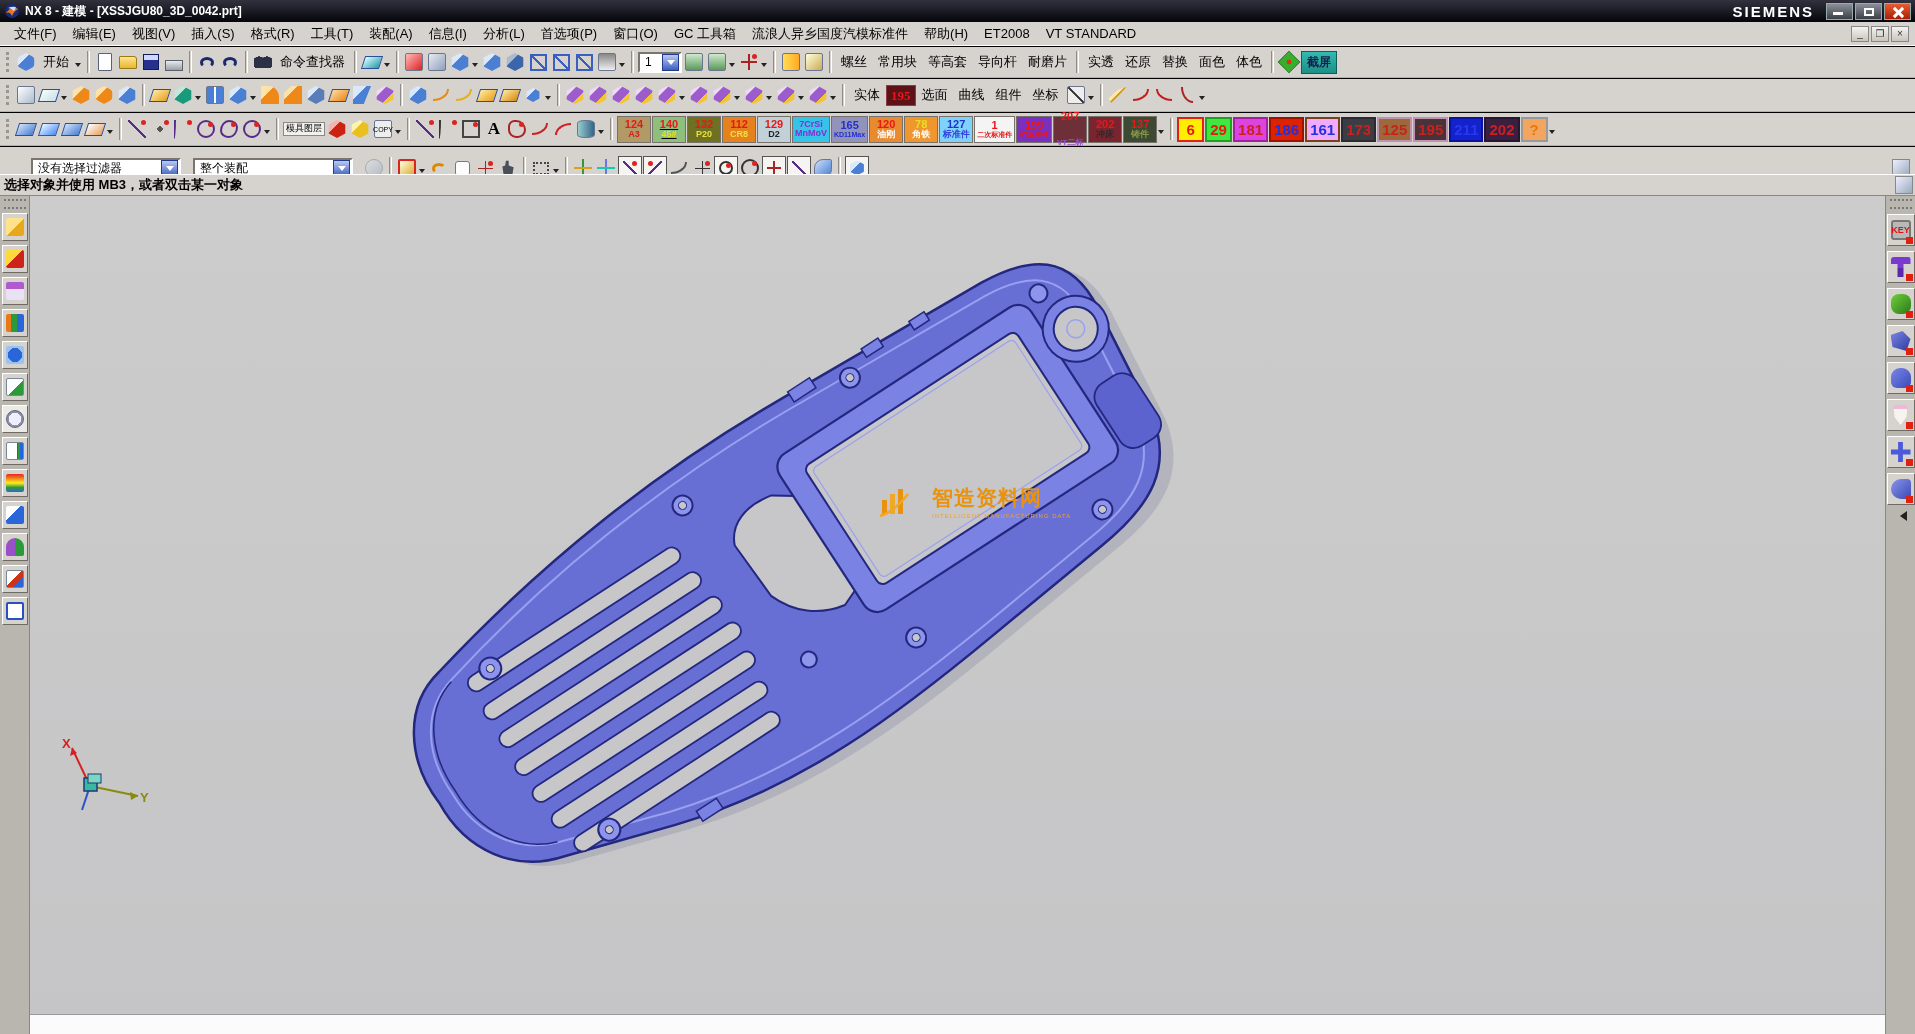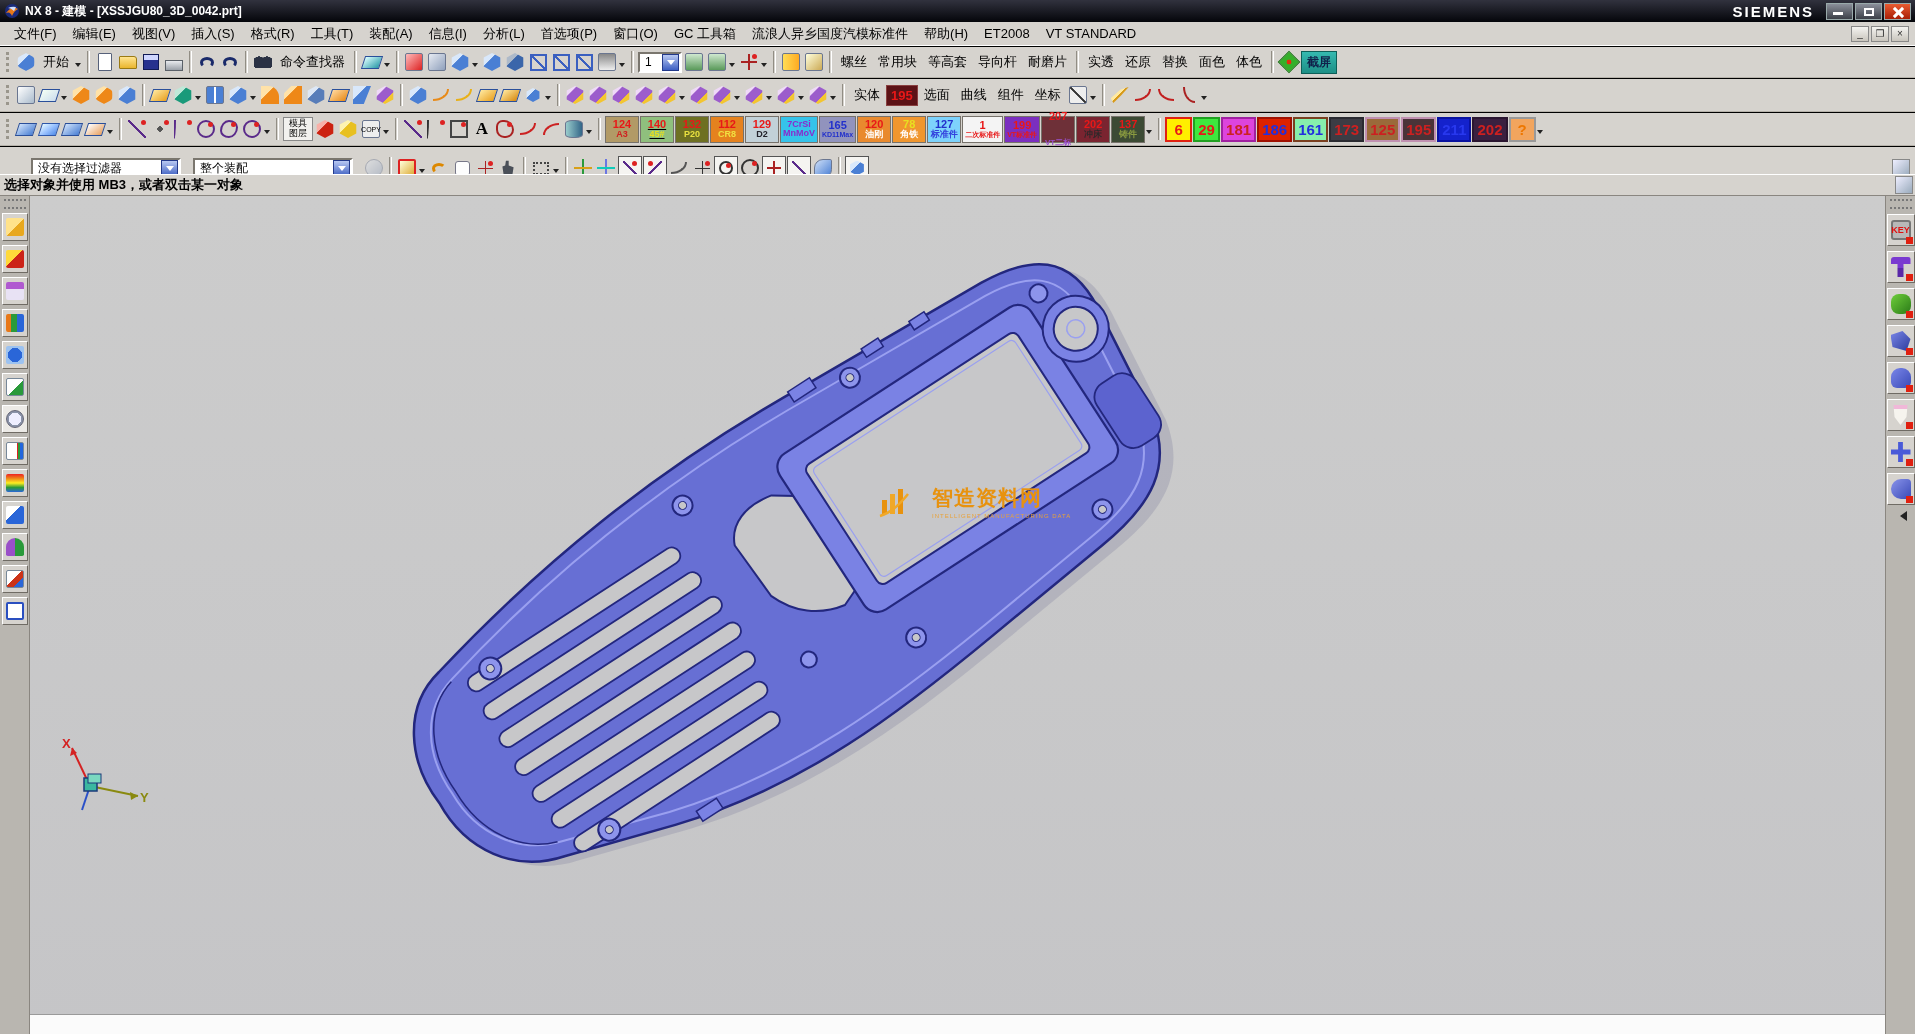--- a/index.html
+++ b/index.html
@@ -23,21 +23,21 @@
   .menubar{position:absolute;left:0;top:22px;width:100%;height:24px;background:#d6d3ce;
     border-bottom:1px solid #fff;display:flex;align-items:center;font-size:13px;padding:0 6px;color:#000;}
   .menu{padding:2px 8px;white-space:nowrap;}
   .docbtns{margin-left:auto;display:flex;gap:2px;}
   .dbtn{width:18px;height:16px;border:1px solid #888;background:linear-gradient(180deg,#f4f3f0,#c9c5bd);
     position:relative;}
   .dbtn span{position:absolute;inset:0;font-size:10px;line-height:14px;text-align:center;color:#333;}
   
   .tb{position:absolute;left:0;width:100%;background:#d6d3ce;display:flex;align-items:center;
     gap:1px;padding:0 3px;border-bottom:1px solid #b6b2aa;border-top:1px solid #000000;}
-  .tb1{top:46px;height:32px;} .tb2{top:78px;height:34px;} .tb3{top:112px;height:34px;} .tb4{top:146px;height:44px;padding-left:31px;}
+  .tb1{top:46px;height:32px;} .tb2{top:78px;height:34px;font-family:Liberation Serif, serif;} .tb3{top:112px;height:34px;} .tb4{top:146px;height:44px;padding-left:31px;}
   .handle{width:5px;height:20px;border-left:3px dotted #9a968c;margin:0 3px;flex:none;}
   .sep{width:3px;height:22px;border-left:1px solid #918d84;border-right:1px solid #fff;margin:0 3px;flex:none;}
   .ic{width:22px;height:22px;flex:none;display:flex;align-items:center;justify-content:center;position:relative;}
   .dd{width:0;height:0;border:3px solid transparent;border-top:4px solid #222;margin:8px 2px 0 0;flex:none;}
   .tbtn{font-size:13px;padding:2px 5px;color:#000;white-space:nowrap;flex:none;}
   
   .cube{width:18px;height:18px;clip-path:polygon(50% 0,96% 25%,96% 75%,50% 100%,4% 75%,4% 25%);}
   .cb{background:linear-gradient(135deg,#d9e8fb 38%,#4a7fd4 39%);}
   .co{background:linear-gradient(135deg,#ffe2a8 38%,#ee8818 39%);}
   .cp{background:linear-gradient(135deg,#efd9f8 30%,#9c5ccc 31% 65%,#f3c531 66%);}
@@ -82,21 +82,21 @@
     border:1px solid #23398a;display:flex;align-items:center;justify-content:center;flex:none;}
   .combo .cbtn i{width:0;height:0;border:4px solid transparent;border-top:5px solid #fff;margin-top:4px;}
   
   .mat{min-width:34px;height:27px;padding:1px 2px;display:flex;flex-direction:column;align-items:center;
     justify-content:center;line-height:1.05;border:1px solid #76716a;flex:none;}
   .mat .mnum{font-size:11px;font-weight:bold;}
   .mat .mlab{font-size:9px;font-weight:bold;white-space:nowrap;}
   .lay{min-width:27px;height:25px;padding:0 3px;display:flex;align-items:center;justify-content:center;
     font-size:15px;font-weight:bold;border:2px solid;flex:none;}
   .badge{background:#5c1216;border:1px solid #8a4040;font-size:13px;font-weight:bold;padding:3px 4px;line-height:1;flex:none;}
-  .moldlayer{width:30px;font-size:9px;line-height:1.1;text-align:center;border:1px solid #888;background:#f2f1ee;padding:1px;flex:none;}
+  .moldlayer{width:42px;font-size:9px;line-height:1.1;text-align:center;border:1px solid #888;background:#f2f1ee;padding:1px;flex:none;}
   
   .promptbar{position:absolute;left:0;top:174px;width:100%;height:22px;background:#d6d3ce;
     border-top:1px solid #fff;border-bottom:1px solid #8a8680;display:flex;align-items:center;}
   .prompt{font-size:13px;font-weight:bold;color:#000;padding-left:4px;flex:1;}
   .pb-btn{width:18px;height:18px;border:1px solid #888;background:linear-gradient(135deg,#eef,#9ab);margin-right:2px;flex:none;}
   
   .workspace{position:absolute;left:0;top:196px;width:1915px;height:838px;}
   .rail{position:absolute;top:0;height:100%;width:30px;background:#b9b6b0;}
   .rail.left{left:0;border-right:1px solid #8a8680;}
   .rail.right{right:0;border-left:1px solid #8a8680;}
@@ -574,21 +574,21 @@
       <span class="mnum" style="color: rgb(232, 24, 24);">137</span>
       <span class="mlab" style="color: rgb(138, 154, 64);">铸件</span>
     </span>
   <span class="dd"></span>
   <span class="sep"></span>
 
   <span class="lay" style="background: rgb(255, 238, 0); color: rgb(232, 24, 24); border-color: rgb(224, 32, 16);">6</span>
   <span class="lay" style="background: rgb(62, 232, 62); color: rgb(232, 24, 24); border-color: rgb(32, 160, 32);">29</span>
   <span class="lay" style="background: rgb(221, 68, 221); color: rgb(204, 32, 32); border-color: rgb(160, 32, 160);">181</span>
   <span class="lay" style="background: rgb(221, 34, 0); color: rgb(34, 48, 221); border-color: rgb(160, 16, 0);">186</span>
-  <span class="lay" style="background: #86efac; color: rgb(34, 48, 221); border-color: rgb(122, 63, 31);">161</span>
+  <span class="lay" style="background: #f0abfc; color: rgb(34, 48, 221); border-color: rgb(122, 63, 31);">161</span>
   <span class="lay" style="background: rgb(60, 60, 68); color: rgb(204, 32, 32); border-color: rgb(42, 42, 48);">173</span>
   <span class="lay" style="background: rgb(154, 106, 58); color: rgb(204, 32, 32); border-color: rgb(192, 144, 176);">125</span>
   <span class="lay" style="background: rgb(74, 51, 56); color: rgb(204, 32, 32); border-color: rgb(192, 144, 176);">195</span>
   <span class="lay" style="background: rgb(20, 34, 204); color: rgb(40, 56, 238); border-color: rgb(10, 18, 160);">211</span>
   <span class="lay" style="background: rgb(58, 32, 64); color: rgb(204, 32, 32); border-color: rgb(42, 21, 48);">202</span>
   <span class="lay" style="background: rgb(242, 165, 94); color: rgb(238, 119, 0); border-color: rgb(153, 153, 153);">?</span>
   <span class="dd"></span>
 </div>
 
 <div class="tb tb4">

